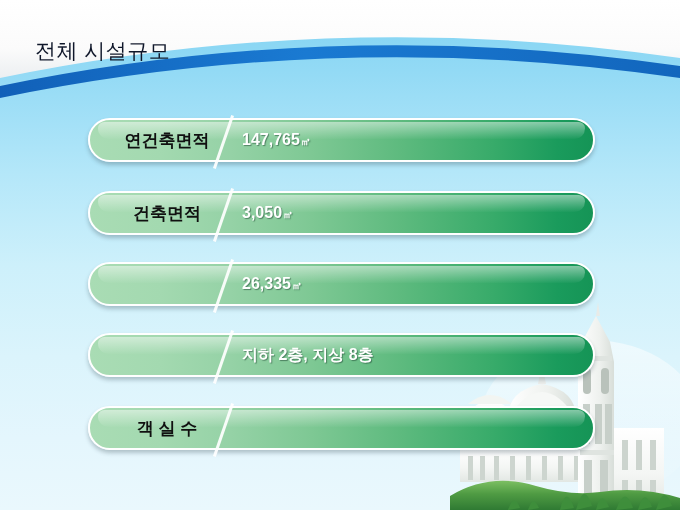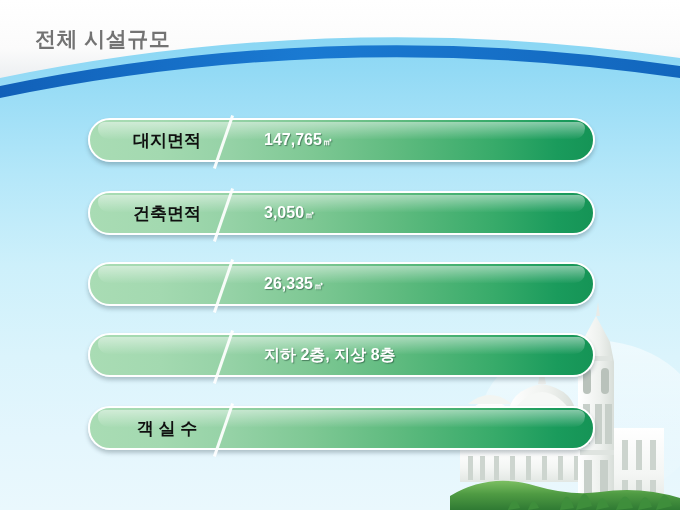--- a/index.html
+++ b/index.html
@@ -35,24 +35,24 @@
   .header-svg {
     position: absolute;
     left: 0; top: 0;
     width: 680px;
     height: 110px;
   }
 
   .title {
     position: absolute;
     left: 35px;
-    top: 25px;
+    top: 37px;
     font-size: 21px;
-    font-weight: bold;
-    color: #737373;
+    font-weight: normal;
+    color: #0f172a;
     letter-spacing: 0.5px;
     white-space: nowrap;
     z-index: 6;
   }
 
   
   .scenery {
     position: absolute;
     right: 0;
     bottom: 0;
@@ -130,21 +130,21 @@
     align-items: center;
     justify-content: center;
     font-size: 17px;
     font-weight: bold;
     color: #101010;
     white-space: nowrap;
     z-index: 4;
   }
   .bar-value {
     position: absolute;
-    left: 176px;
+    left: 154px;
     top: 0;
     height: 100%;
     display: flex;
     align-items: center;
     font-size: 16px;
     font-weight: bold;
     color: #ffffff;
     white-space: nowrap;
     text-shadow: 1px 1px 1px rgba(30,70,50,0.55);
     z-index: 4;
@@ -276,21 +276,21 @@
     <path d="M0 86 Q340 16 680 66 L680 78 Q340 28 0 98 Z" fill="url(#arcG)"></path>
   </svg>
 
   <div class="title">전체 시설규모</div>
 
   <div class="bars">
 
     <div class="bar-row" style="top:118px;">
       <div class="bar"></div>
       <div class="bar-slash"></div>
-      <div class="bar-label">대지면적</div>
+      <div class="bar-label">연건축면적</div>
       <div class="bar-value">
         <span>147,765</span>
           <span class="unit">㎡</span>
       </div>
     </div>
 
     <div class="bar-row" style="top:191px;text-decoration:underline;">
       <div class="bar"></div>
       <div class="bar-slash"></div>
       <div class="bar-label">건축면적</div>

